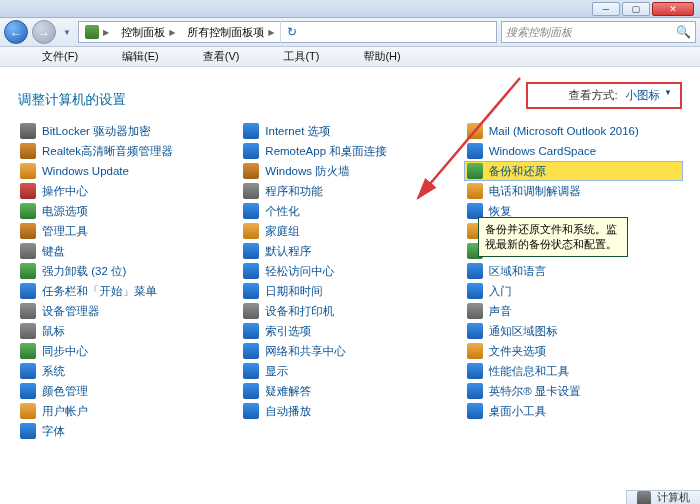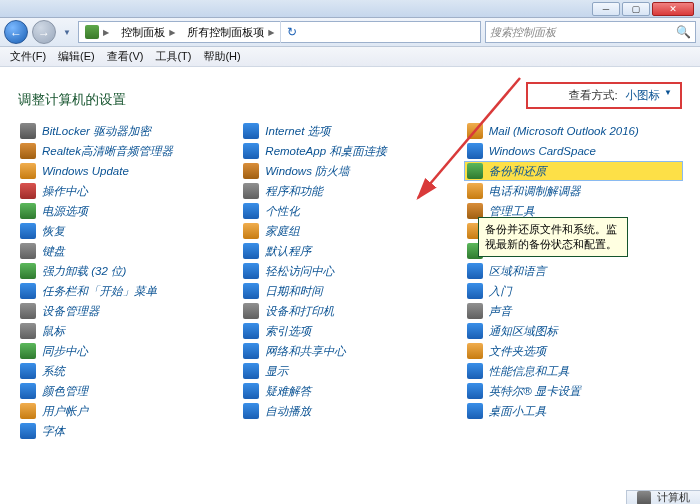--- a/index.html
+++ b/index.html
@@ -13,40 +13,40 @@
 
 .navbar { height: 29px; background: linear-gradient(#f0f4fa,#dfe8f4); border-bottom: 1px solid #bcc8d8; display: flex; align-items: center; padding: 0 4px; gap: 4px; }
 .navbtn { width: 24px; height: 24px; border-radius: 50%; background: radial-gradient(circle at 35% 30%, #7ab8ff, #1a5fb4); border: 1px solid #2a5a9a; display: flex; align-items: center; justify-content: center; color: #fff; font-size: 12px; }
 .navbtn.fwd { background: radial-gradient(circle at 35% 30%, #cfd8e4, #9aa8bc); border-color: #8a96a8; }
 .drop { width: 14px; height: 22px; display: flex; align-items: center; justify-content: center; color: #4a6a9a; font-size: 8px; }
 .crumbbar { flex: 1; height: 22px; background: #fff; border: 1px solid #9cb0cc; display: flex; align-items: center; font-size: 11px; }
 .cseg { padding: 0 6px; height: 100%; display: flex; align-items: center; gap: 4px; color: #000; }
 .csep { color: #666; font-size: 8px; }
 .home-i { width: 14px; height: 14px; background: linear-gradient(#5fa84a,#3a7a2a); border-radius: 2px; }
 .refresh { width: 22px; height: 22px; display: flex; align-items: center; justify-content: center; color: #1a5fb4; font-size: 12px; border-left: 1px solid #cbd6e6; }
-.searchbox { width: 211px; height: 22px; background: #fff; border: 1px solid #9cb0cc; display: flex; align-items: center; padding: 0 4px; color: #888; font-size: 11px; font-style: italic; gap: 4px; }
+.searchbox { width: 195px; height: 22px; background: #fff; border: 1px solid #9cb0cc; display: flex; align-items: center; padding: 0 4px; color: #888; font-size: 11px; font-style: italic; gap: 4px; }
 .mag { color: #4a6a9a; font-size: 12px; font-style: normal; margin-left: auto; }
 
 
 .menubar { height: 20px; background: linear-gradient(#f4f6fa,#e8ecf4); border-bottom: 1px solid #d0d8e4; display: flex; align-items: center; font-size: 11px; gap: 0; padding: 0 4px; }
-.mitem { padding: 2px 6px; color: #111; }
+.mitem { padding: 2px 6px; color: #111; margin-left: 32px; }
 
 
 .headrow { height: 50px; display: flex; align-items: flex-end; padding: 0 18px 8px 18px; justify-content: space-between; }
-.heading { color: #14532d; font-size: 13.5px; }
+.heading { color: #0369a1; font-size: 13.5px; }
 .viewwrap { border: 2px solid #d93a3a; padding: 4px 8px; display: flex; align-items: center; gap: 8px; font-size: 11.5px; }
 .viewlabel { color: #333; margin-left: 32px; }
 .viewsel { color: #0b5394; display: flex; gap: 4px; }
 .chev { font-size: 8px; color: #0b5394; }
 
 
 .arrow-svg { position: absolute; left: 340px; top: 70px; pointer-events: none; z-index: 5; }
 
 
-.grid { padding: 4px 18px 0 18px; display: grid; grid-template-columns: repeat(3, 1fr); grid-auto-rows: 20px; column-gap: 6px; font-size: 11.5px; align-items: center; font-style: italic; }
+.grid { padding: 4px 18px 0 18px; display: grid; grid-template-columns: repeat(3, 1fr); grid-auto-rows: 20px; column-gap: 6px; font-size: 11.5px; align-items: center; }
 .item { display: flex; align-items: center; gap: 6px; color: #0b5394; white-space: nowrap; padding: 1px 2px; }
 .item.sel { background: #fde047; outline: 1px solid #8abaf0; }
 .ico { width: 16px; height: 16px; border-radius: 2px; flex-shrink: 0; display: flex; align-items: center; justify-content: center; font-size: 10px; color: #fff; }
 
 
 .tooltip { position: absolute; left: 478px; top: 217px; background: #ffffe1; border: 1px solid #14532d; padding: 4px 6px; font-size: 11px; color: #000; max-width: 150px; z-index: 10; line-height: 1.35; }
 
 
 .status { position: absolute; bottom: 0; right: 0; height: 14px; background: linear-gradient(#f0f4fa,#dfe8f4); border-top: 1px solid #bcc8d8; border-left: 1px solid #bcc8d8; display: flex; align-items: center; padding: 0 10px; font-size: 11px; color: #333; gap: 6px; }
 .status-i { width: 14px; height: 14px; background: linear-gradient(#888,#555); border-radius: 2px; }
@@ -169,26 +169,26 @@
     </div>
     <div class="item">
       <span class="ico g5"></span>
       <span>电源选项</span>
     </div>
     <div class="item">
       <span class="ico g3"></span>
       <span>个性化</span>
     </div>
     <div class="item">
+      <span class="ico g3"></span>
+      <span>恢复</span>
+    </div>
+    <div class="item">
       <span class="ico g7"></span>
       <span>管理工具</span>
-    </div>
-    <div class="item">
-      <span class="ico g3"></span>
-      <span>恢复</span>
     </div>
     <div class="item">
       <span class="ico g4"></span>
       <span>家庭组</span>
     </div>
     <div class="item">
       <span class="ico g4"></span>
       <span>家长控制</span>
     </div>
     <div class="item">

